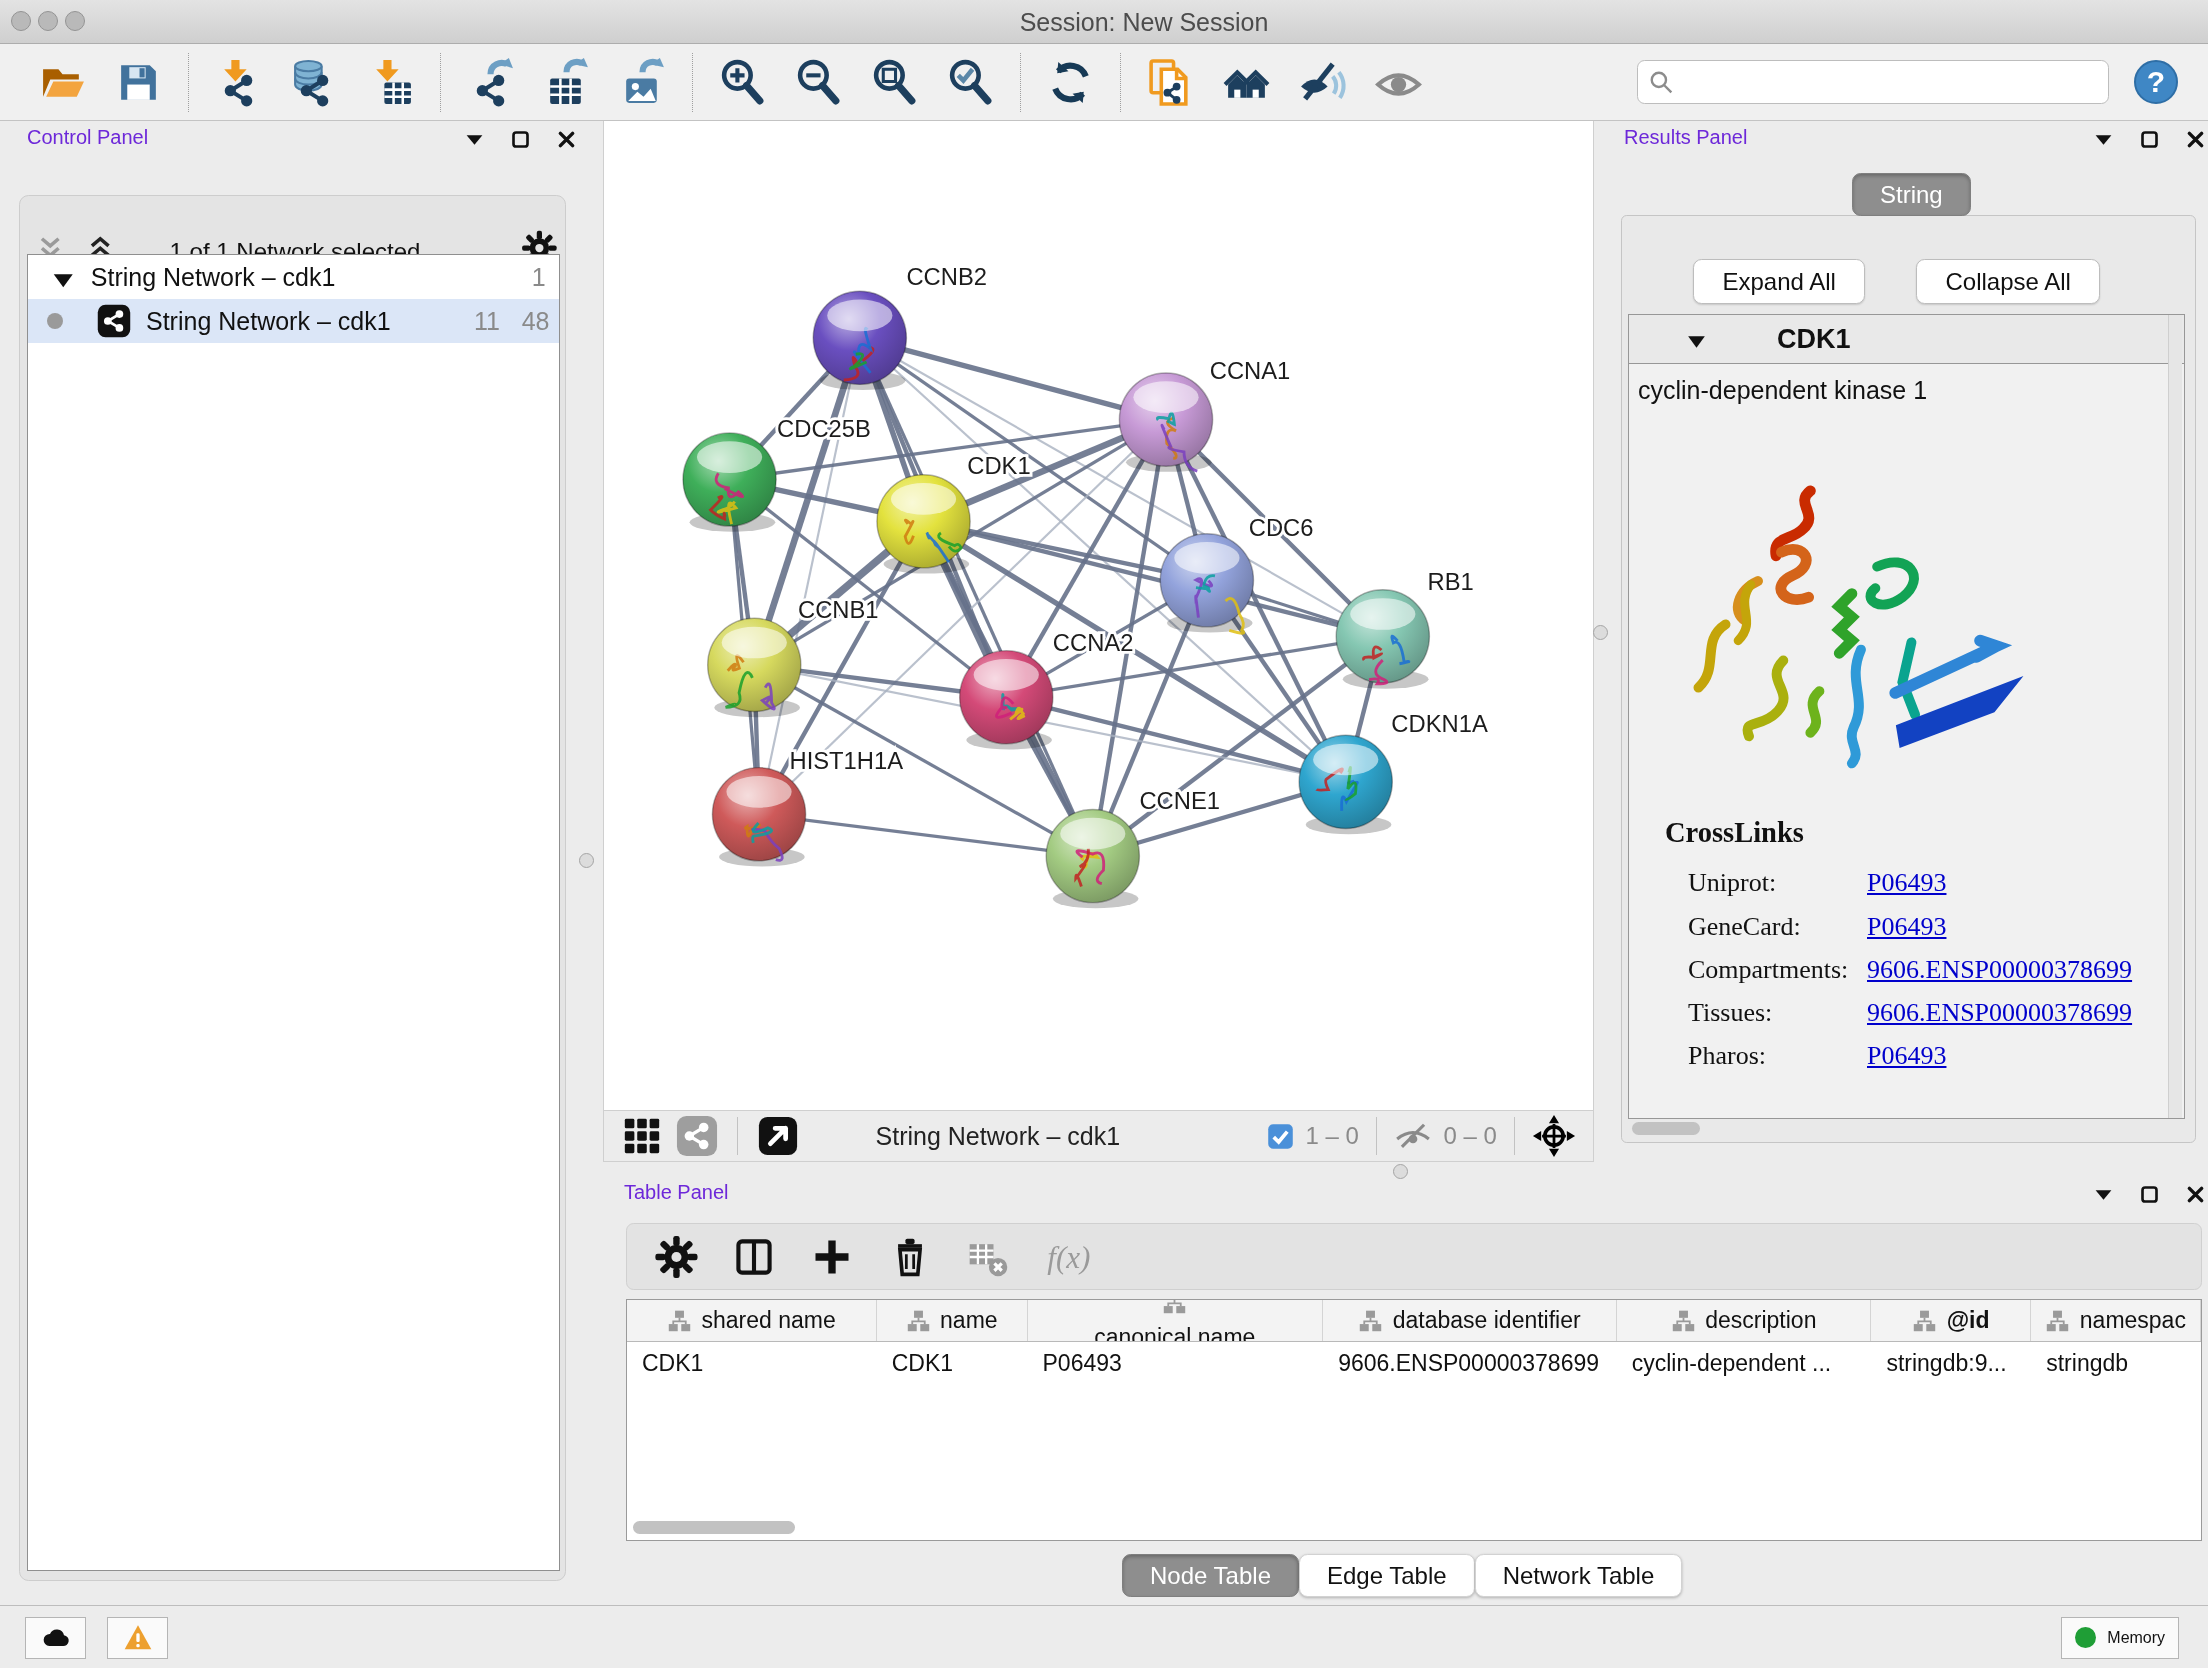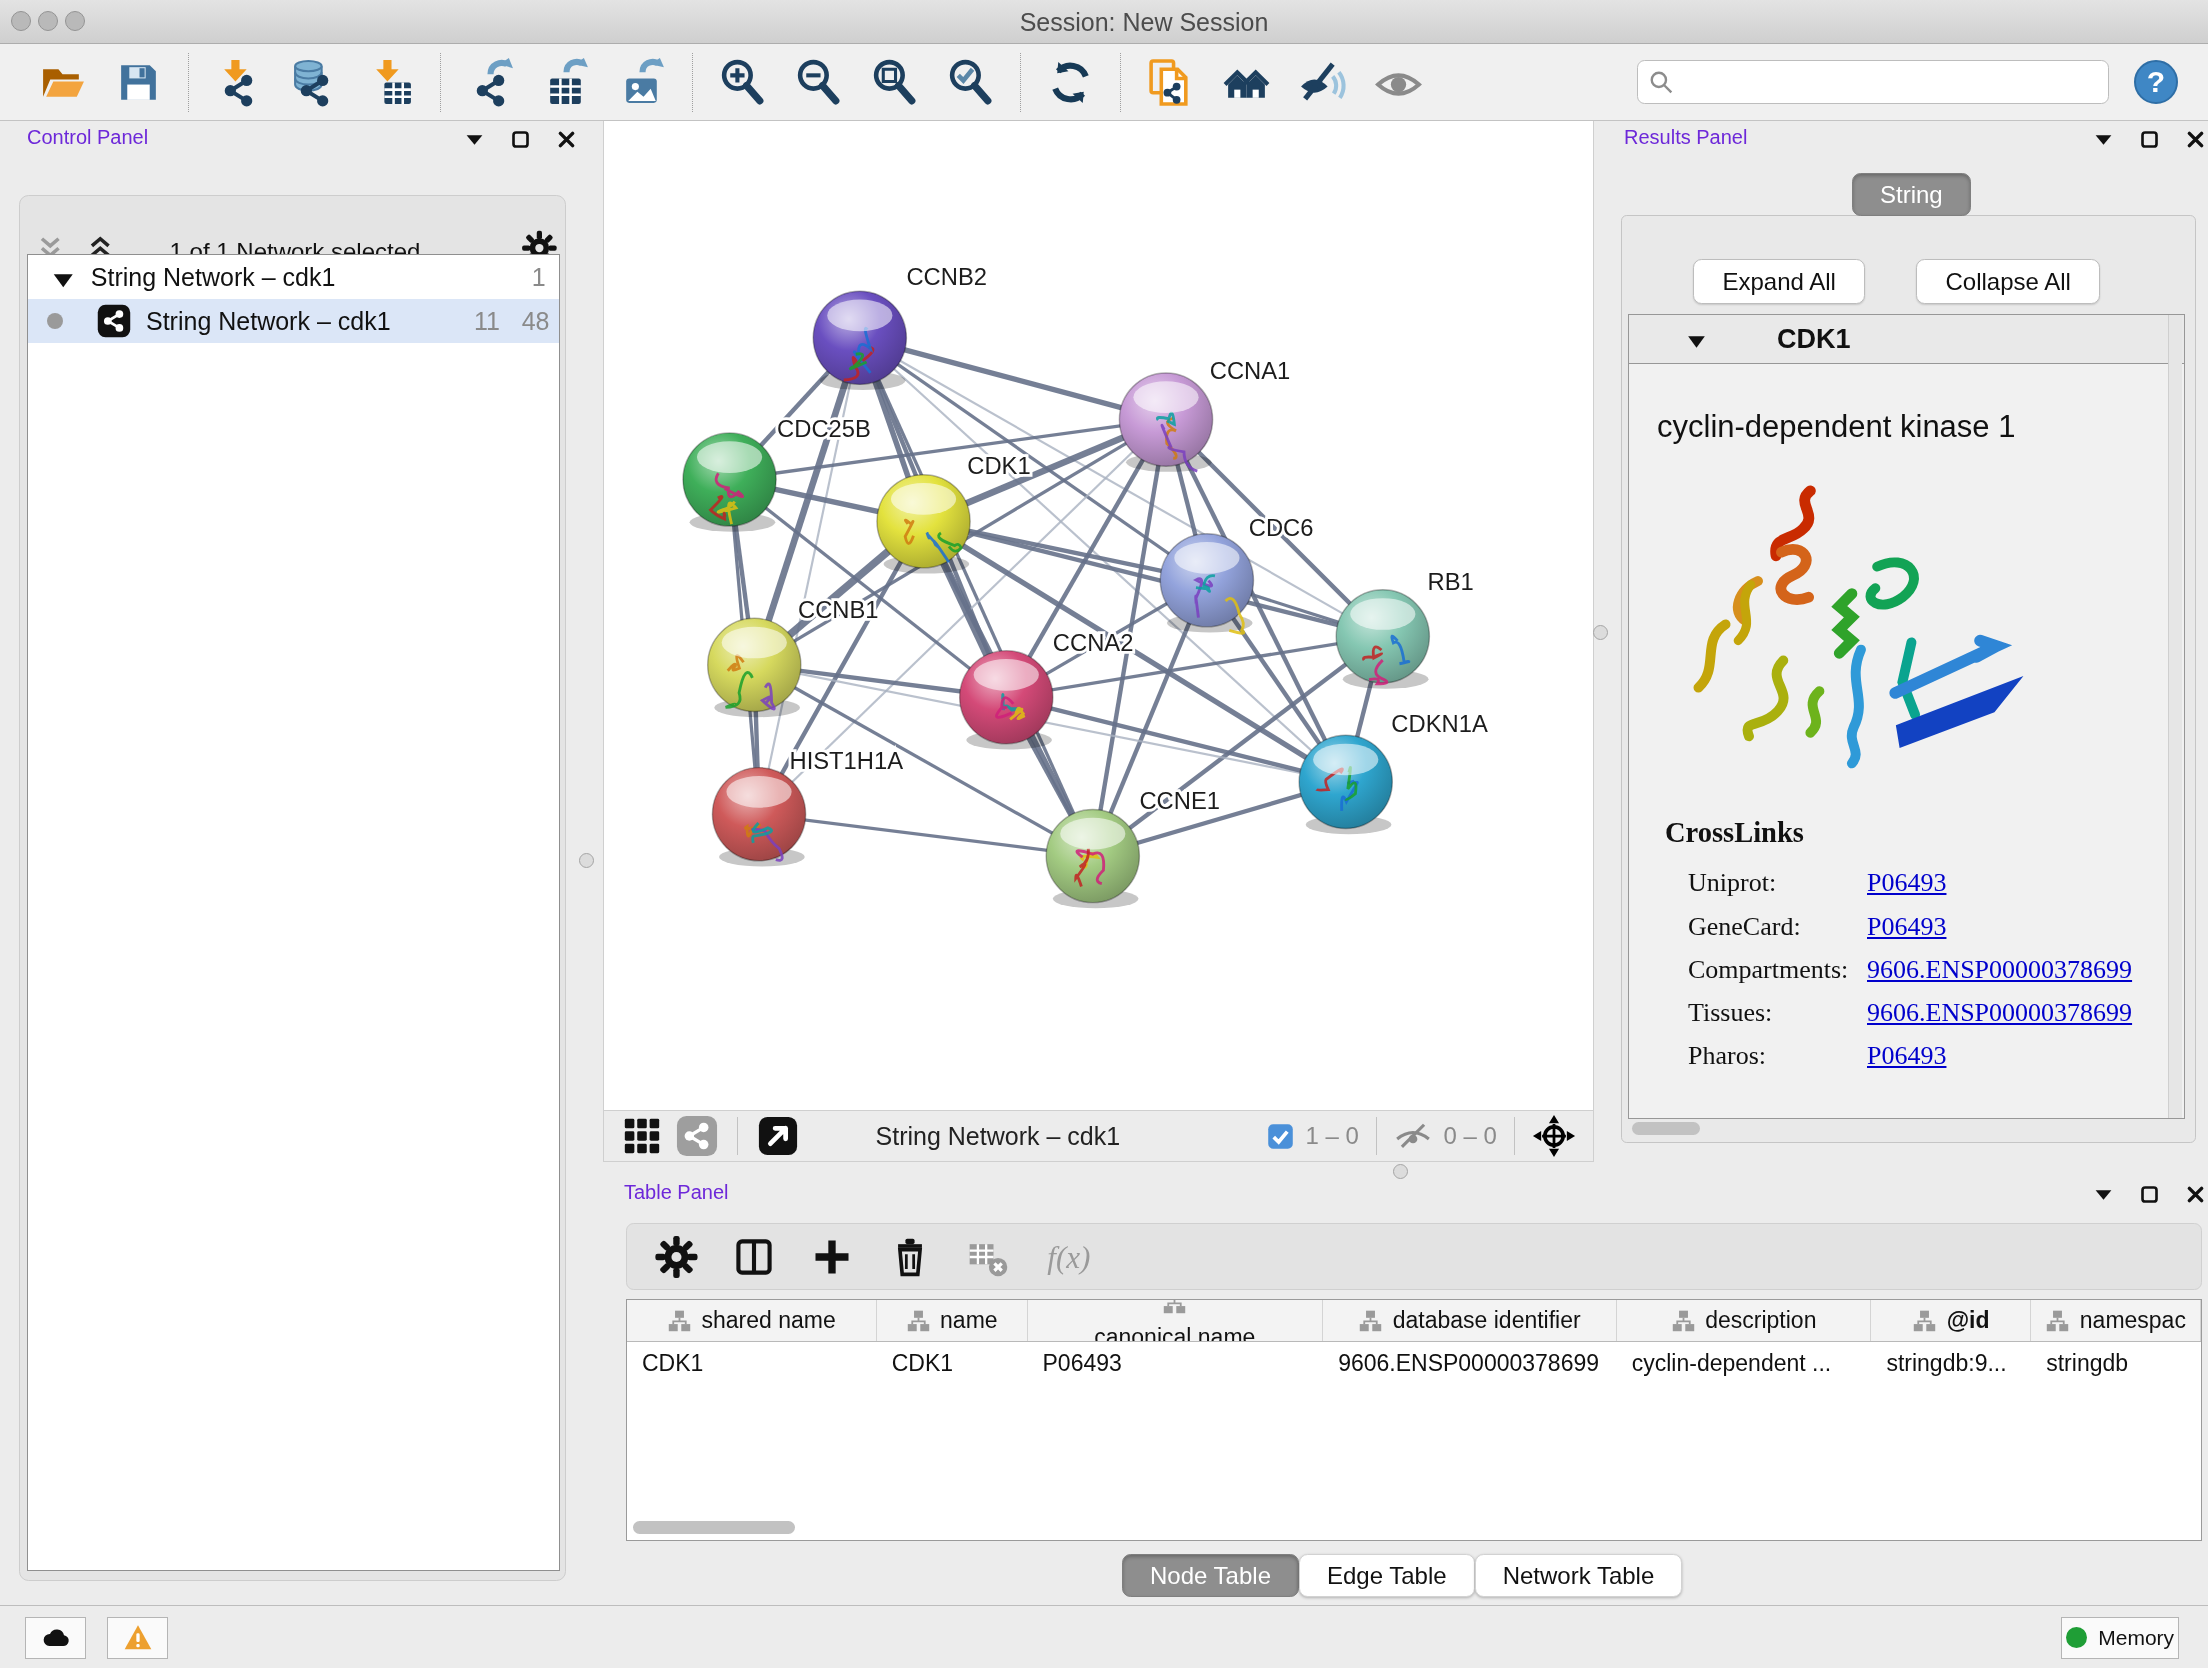--- a/index.html
+++ b/index.html
@@ -84,21 +84,21 @@
   .td{padding-left:15px;box-sizing:border-box;overflow:hidden;white-space:nowrap;}
   .hthumb{position:absolute;border-radius:7.6px;background:#c2c2c2;}
   
   .statusbar{position:absolute;left:0;top:1605px;width:100%;height:63px;background:#ececec;
     border-top:1px solid #bdbdbd;}
   .sbtn{position:absolute;top:11.4px;width:61px;height:42px;background:#fafafa;border:1.9px solid #b5b5b5;
     display:flex;align-items:center;justify-content:center;cursor:pointer;box-sizing:border-box;}
   .sbtn svg{width:32px;height:32px;}
   .membtn{position:absolute;top:10.5px;left:2061px;width:118px;height:42px;background:#fafafa;
     border:1.9px solid #b5b5b5;display:flex;align-items:center;justify-content:center;gap:11.4px;
-    font-size:21px;cursor:pointer;box-sizing:border-box;}
+    font-size:16px;cursor:pointer;box-sizing:border-box;}
   .memdot{width:21px;height:21px;border-radius:50%;background:#1f9e36;}
   .net-label{font-size:25px;font-weight:500;fill:#1c1c1c;stroke:#ffffff;stroke-width:6px;paint-order:stroke;}
 </style>
 </head>
 <body>
 
 <div class="window">
 
   <div class="titlebar">
     <span class="light" style="left:11.4px"></span>
@@ -589,21 +589,21 @@
   <span class="btn" style="position:absolute;left:1693px;top:259px;">Expand All</span>
   <span class="btn" style="position:absolute;left:1916px;top:259px;">Collapse All</span>
 
   <div class="rsection">
     <div class="rsechead">
       <span style="width:25px;height:19px;margin-left:55px;"><svg viewBox="0 0 24 24">
             <path d="M4 6h16l-8 11z" fill="#111"></path>
           </svg></span>
       <span style="margin-left:68px;font-size:27px;font-weight:bold;">CDK1</span>
     </div>
-    <div style="position:absolute;left:28px;top:61px;font-size:31px;margin-top:33px;">cyclin-dependent kinase 1</div>
+    <div style="position:absolute;left:9px;top:61px;font-size:25px;">cyclin-dependent kinase 1</div>
     <svg id="ribbon-svg" style="position:absolute;left:46px;top:150px;" width="361" height="335" viewBox="0 0 400 370">
         <path d="M150 28c-18 14 10 26-8 42c-14 14-34 8-30 30" stroke="#c92b00" stroke-width="12" fill="none" stroke-linecap="round"></path>
         <path d="M118 96c26-12 40 14 12 26c-26 12-8 34 18 24" stroke="#d4641a" stroke-width="12" fill="none" stroke-linecap="round"></path>
         <path d="M92 128c-22 10-30 34-14 44" stroke="#d78f1c" stroke-width="11" fill="none" stroke-linecap="round"></path>
         <path d="M56 176c-28 18-6 48-30 70" stroke="#c4a50a" stroke-width="11" fill="none" stroke-linecap="round"></path>
         <path d="M84 132c-18 24 8 40-14 62" stroke="#c4a50a" stroke-width="10" fill="none" stroke-linecap="round"></path>
         <path d="M120 216c-22 22 14 34-6 56c-18 20-40 8-32 28" stroke="#aab00e" stroke-width="11" fill="none" stroke-linecap="round"></path>
         <path d="M160 250c-20 18 8 30-10 46" stroke="#6db31c" stroke-width="11" fill="none" stroke-linecap="round"></path>
         <path d="M196 142l-14 14 14 12-14 14 14 12-14 14" stroke="#2fa32a" stroke-width="12" fill="none" stroke-linecap="round"></path>
         <path d="M224 112c34-16 56 12 28 34c-24 18-46 2-30-10" stroke="#12a355" stroke-width="11" fill="none" stroke-linecap="round"></path>

